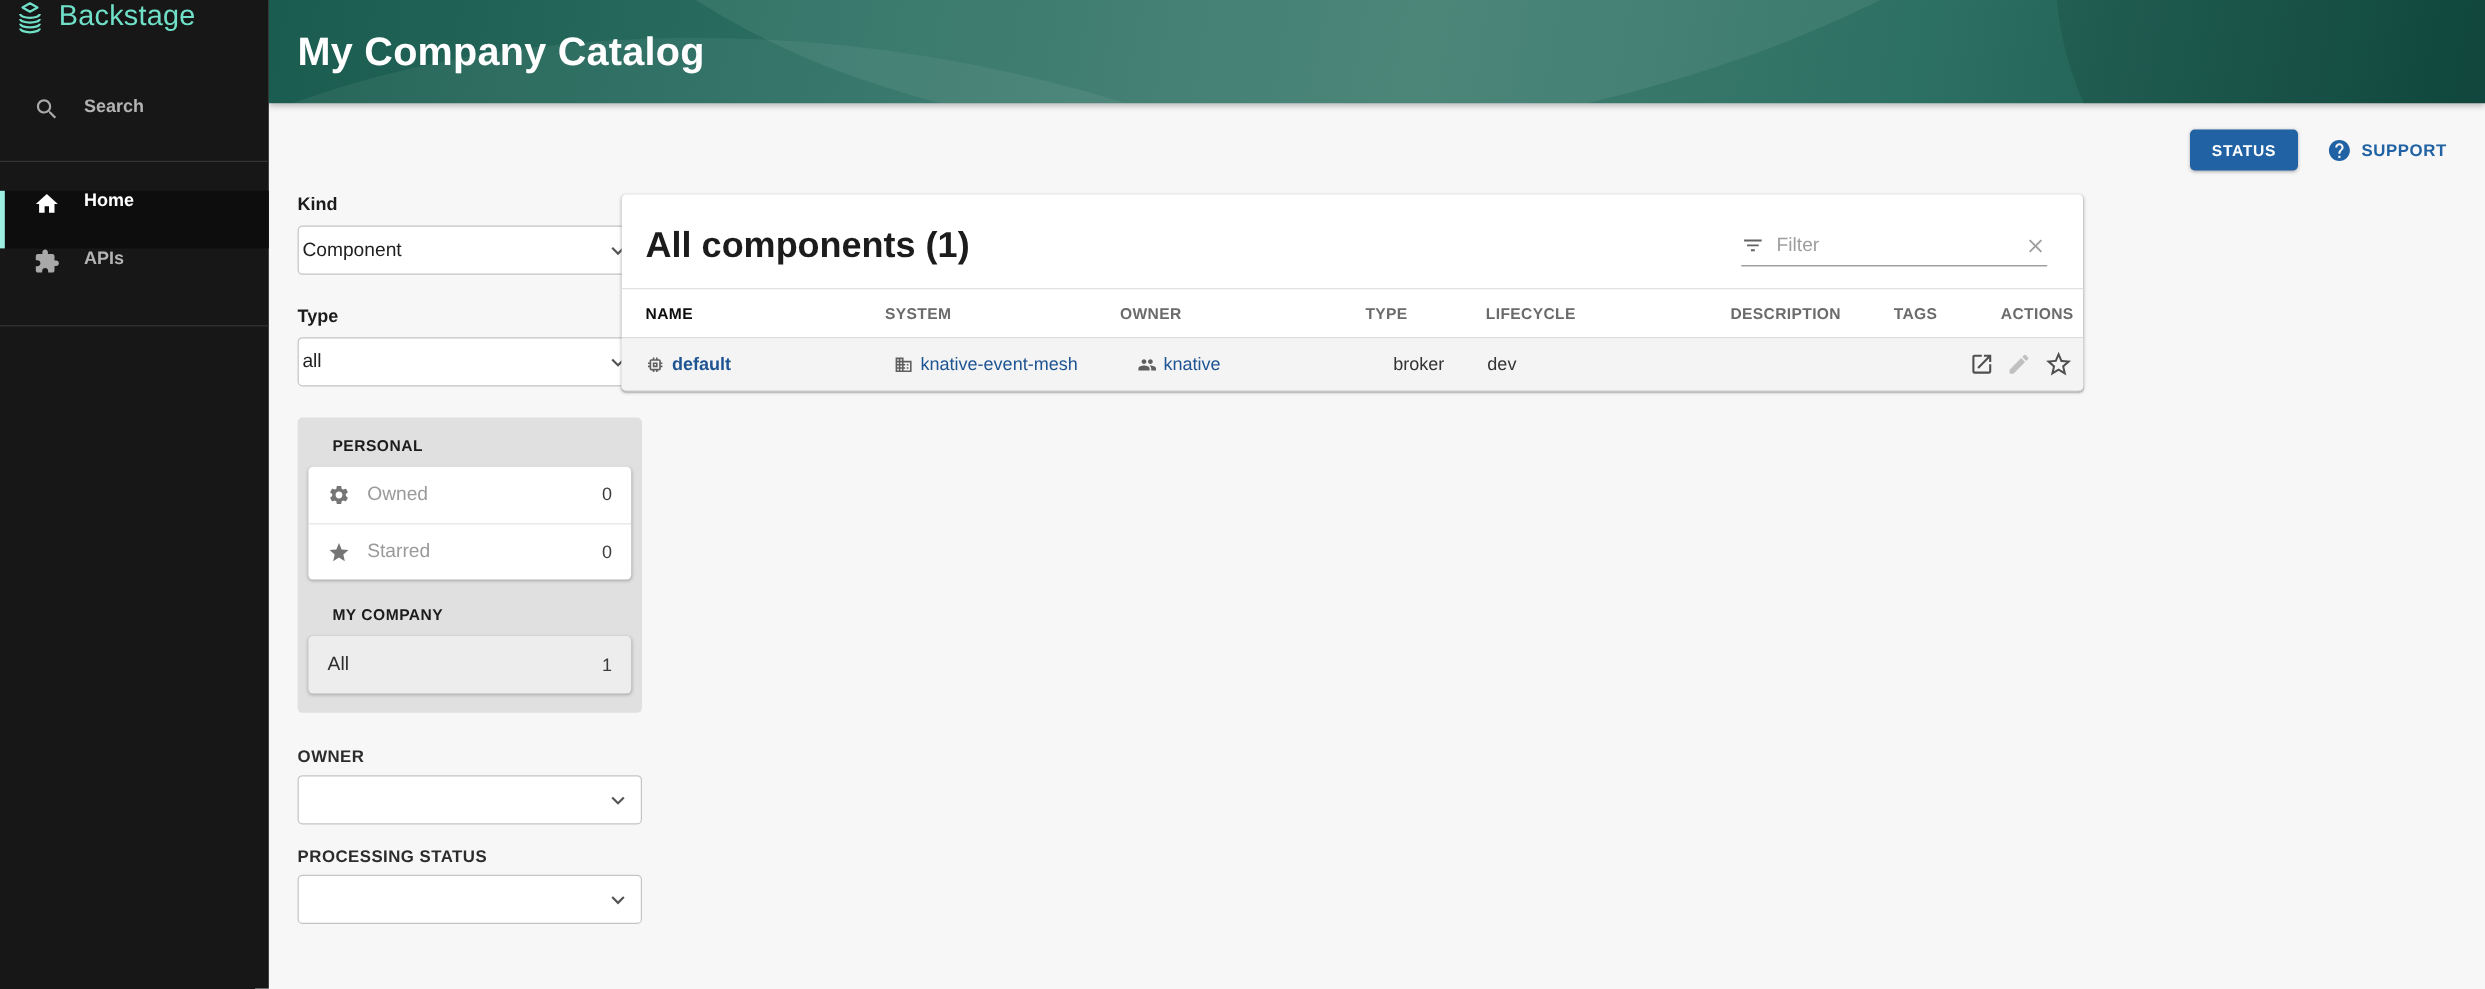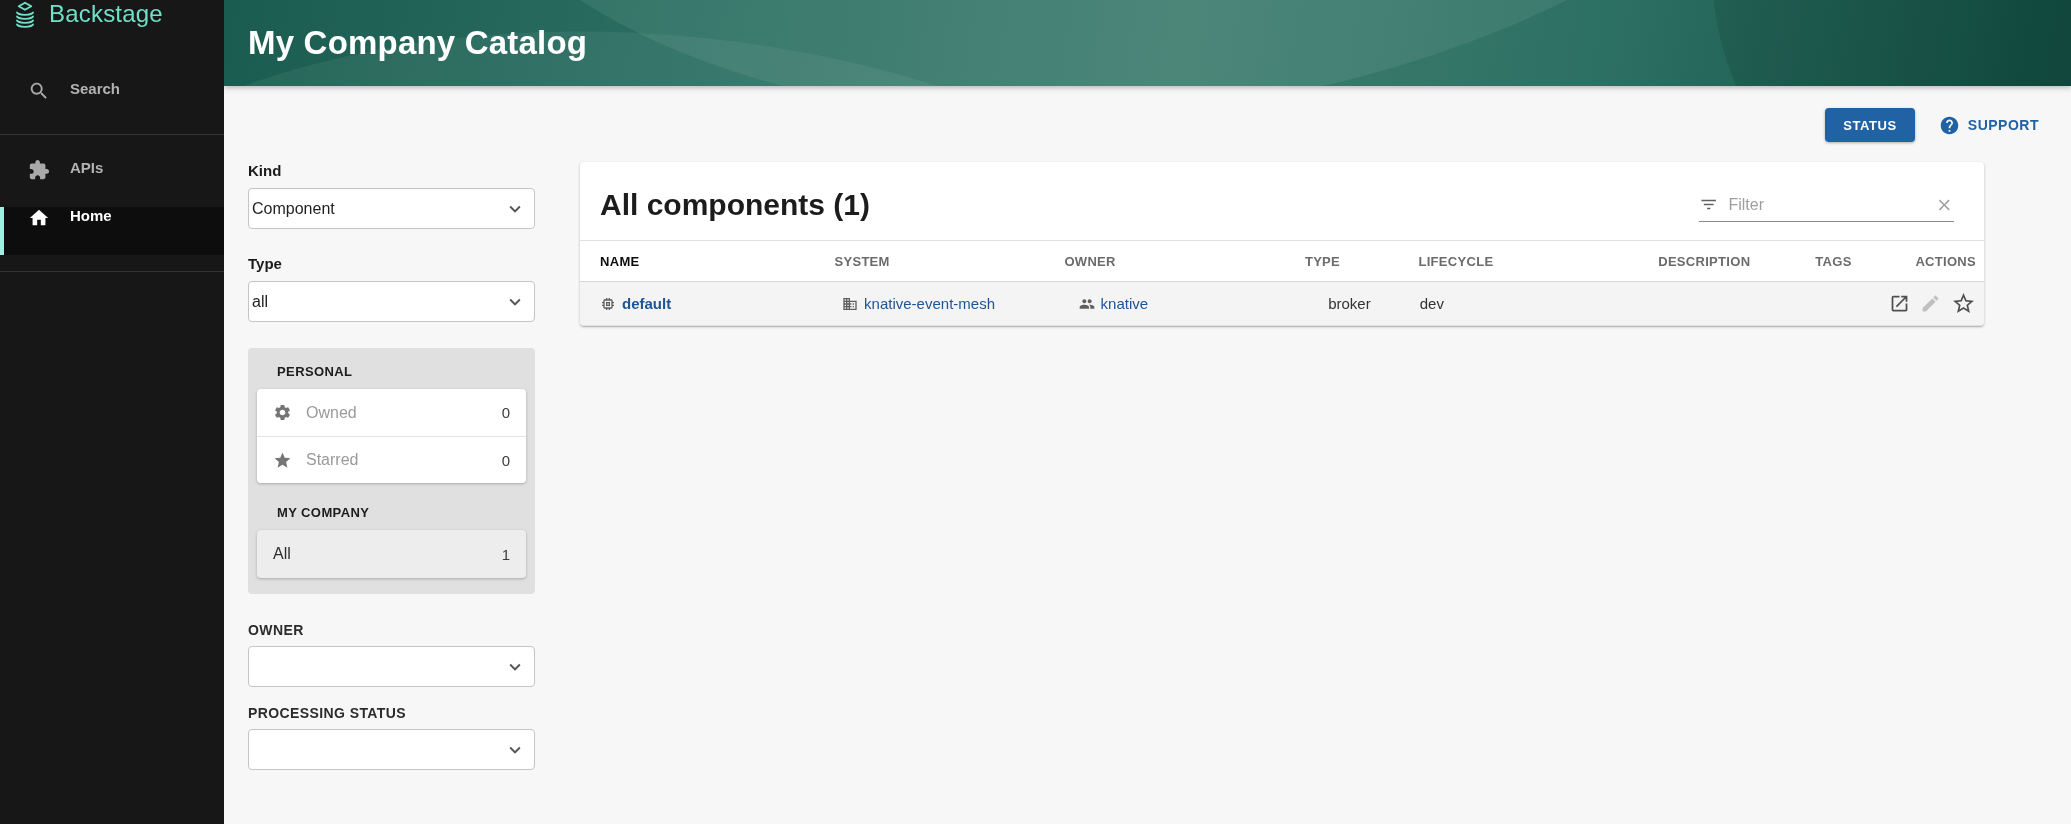--- a/index.html
+++ b/index.html
@@ -54,21 +54,21 @@
   .pick-row + .pick-row { border-top:1px solid #e4e4e4; }
   .pick-row .p-ico { width:19px; height:19px; fill:#757575; margin-right:14px; }
   .pick-row .p-label { font-size:16px; color:#9a9a9a; flex:1; }
   .pick-row .p-count { font-size:15px; color:#3c3c3c; }
   .all-row { background:#ededed; border-radius:4px; box-shadow:0 1px 3px rgba(0,0,0,0.25); height:48px; display:flex; align-items:center;
              padding:0 16px; cursor:pointer; }
   .all-row .p-label { font-size:16px; color:#2d2d2d; flex:1; }
   .all-row .p-count { font-size:15px; color:#3c3c3c; }
 
   
-  .card { position:absolute; left:580px; top:162px; width:1404px; background:#ffffff; border-radius:4px;
+  .card { position:absolute; left:518px; top:162px; width:1218px; background:#ffffff; border-radius:4px;
           box-shadow:0 1px 3px rgba(0,0,0,0.2), 0 1px 1px rgba(0,0,0,0.14); }
   .card-head { display:flex; align-items:flex-end; justify-content:space-between; padding:26px 30px 18px 20px; }
   .card-title { font-size:30px; font-weight:700; color:#1c1c1c; }
   .tbl-filter { position:relative; width:255px; display:flex; align-items:center; border-bottom:1px solid #8a8a8a; padding-bottom:6px; }
   .tbl-filter .fl-ico { width:21px; height:21px; fill:#616161; margin-right:10px; }
   .tbl-filter input { border:none; outline:none; flex:1; font-family:"Liberation Sans",sans-serif; font-size:16px; color:#701a75; background:transparent; }
   .tbl-filter input::placeholder { color:#9e9e9e; }
   .tbl-filter .x-ico { width:20px; height:20px; fill:#9e9e9e; cursor:pointer; }
 
   .tbl { width:100%; }
@@ -109,32 +109,32 @@
   <div class="side-item">
     <svg class="s-ico" viewBox="0 0 24 24">
         <path d="M15.5 14h-.79l-.28-.27C15.41 12.59 16 11.11 16 9.5 16 5.91 13.09 3 9.5 3S3 5.91 3 9.5 5.91 16 9.5 16c1.61 0 3.09-.59 4.23-1.57l.27.28v.79l5 4.99L20.49 19l-4.99-5zm-6 0C7.01 14 5 11.99 5 9.5S7.01 5 9.5 5 14 7.01 14 9.5 11.99 14 9.5 14z"></path>
       </svg>
     <span class="s-label">Search</span>
   </div>
 
   <div class="side-divider"></div>
   <div class="nav-gap"></div>
 
+  <div class="side-item active">
+    <svg class="s-ico" viewBox="0 0 24 24">
+        <path d="M10 20v-6h4v6h5v-8h3L12 3 2 12h3v8z"></path>
+      </svg>
+    <span class="s-label">Home</span>
+  </div>
+
   <div class="side-item">
     <svg class="s-ico" viewBox="0 0 24 24">
         <path d="M20.5 11H19V7c0-1.1-.9-2-2-2h-4V3.5C13 2.12 11.88 1 10.5 1S8 2.12 8 3.5V5H4c-1.1 0-1.99.9-1.99 2v3.8H3.5c1.49 0 2.7 1.21 2.7 2.7s-1.21 2.7-2.7 2.7H2V20c0 1.1.9 2 2 2h3.8v-1.5c0-1.49 1.21-2.7 2.7-2.7 1.49 0 2.7 1.21 2.7 2.7V22H17c1.1 0 2-.9 2-2v-4h1.5c1.38 0 2.5-1.12 2.5-2.5S21.88 11 20.5 11z"></path>
       </svg>
     <span class="s-label">APIs</span>
-  </div>
-
-  <div class="side-item active">
-    <svg class="s-ico" viewBox="0 0 24 24">
-        <path d="M10 20v-6h4v6h5v-8h3L12 3 2 12h3v8z"></path>
-      </svg>
-    <span class="s-label">Home</span>
   </div>
 
 
 
   <div class="side-divider" style="margin-top:16px;"></div>
 
 </div>
 
 <div class="header">
   <div class="wave wave1"></div>

